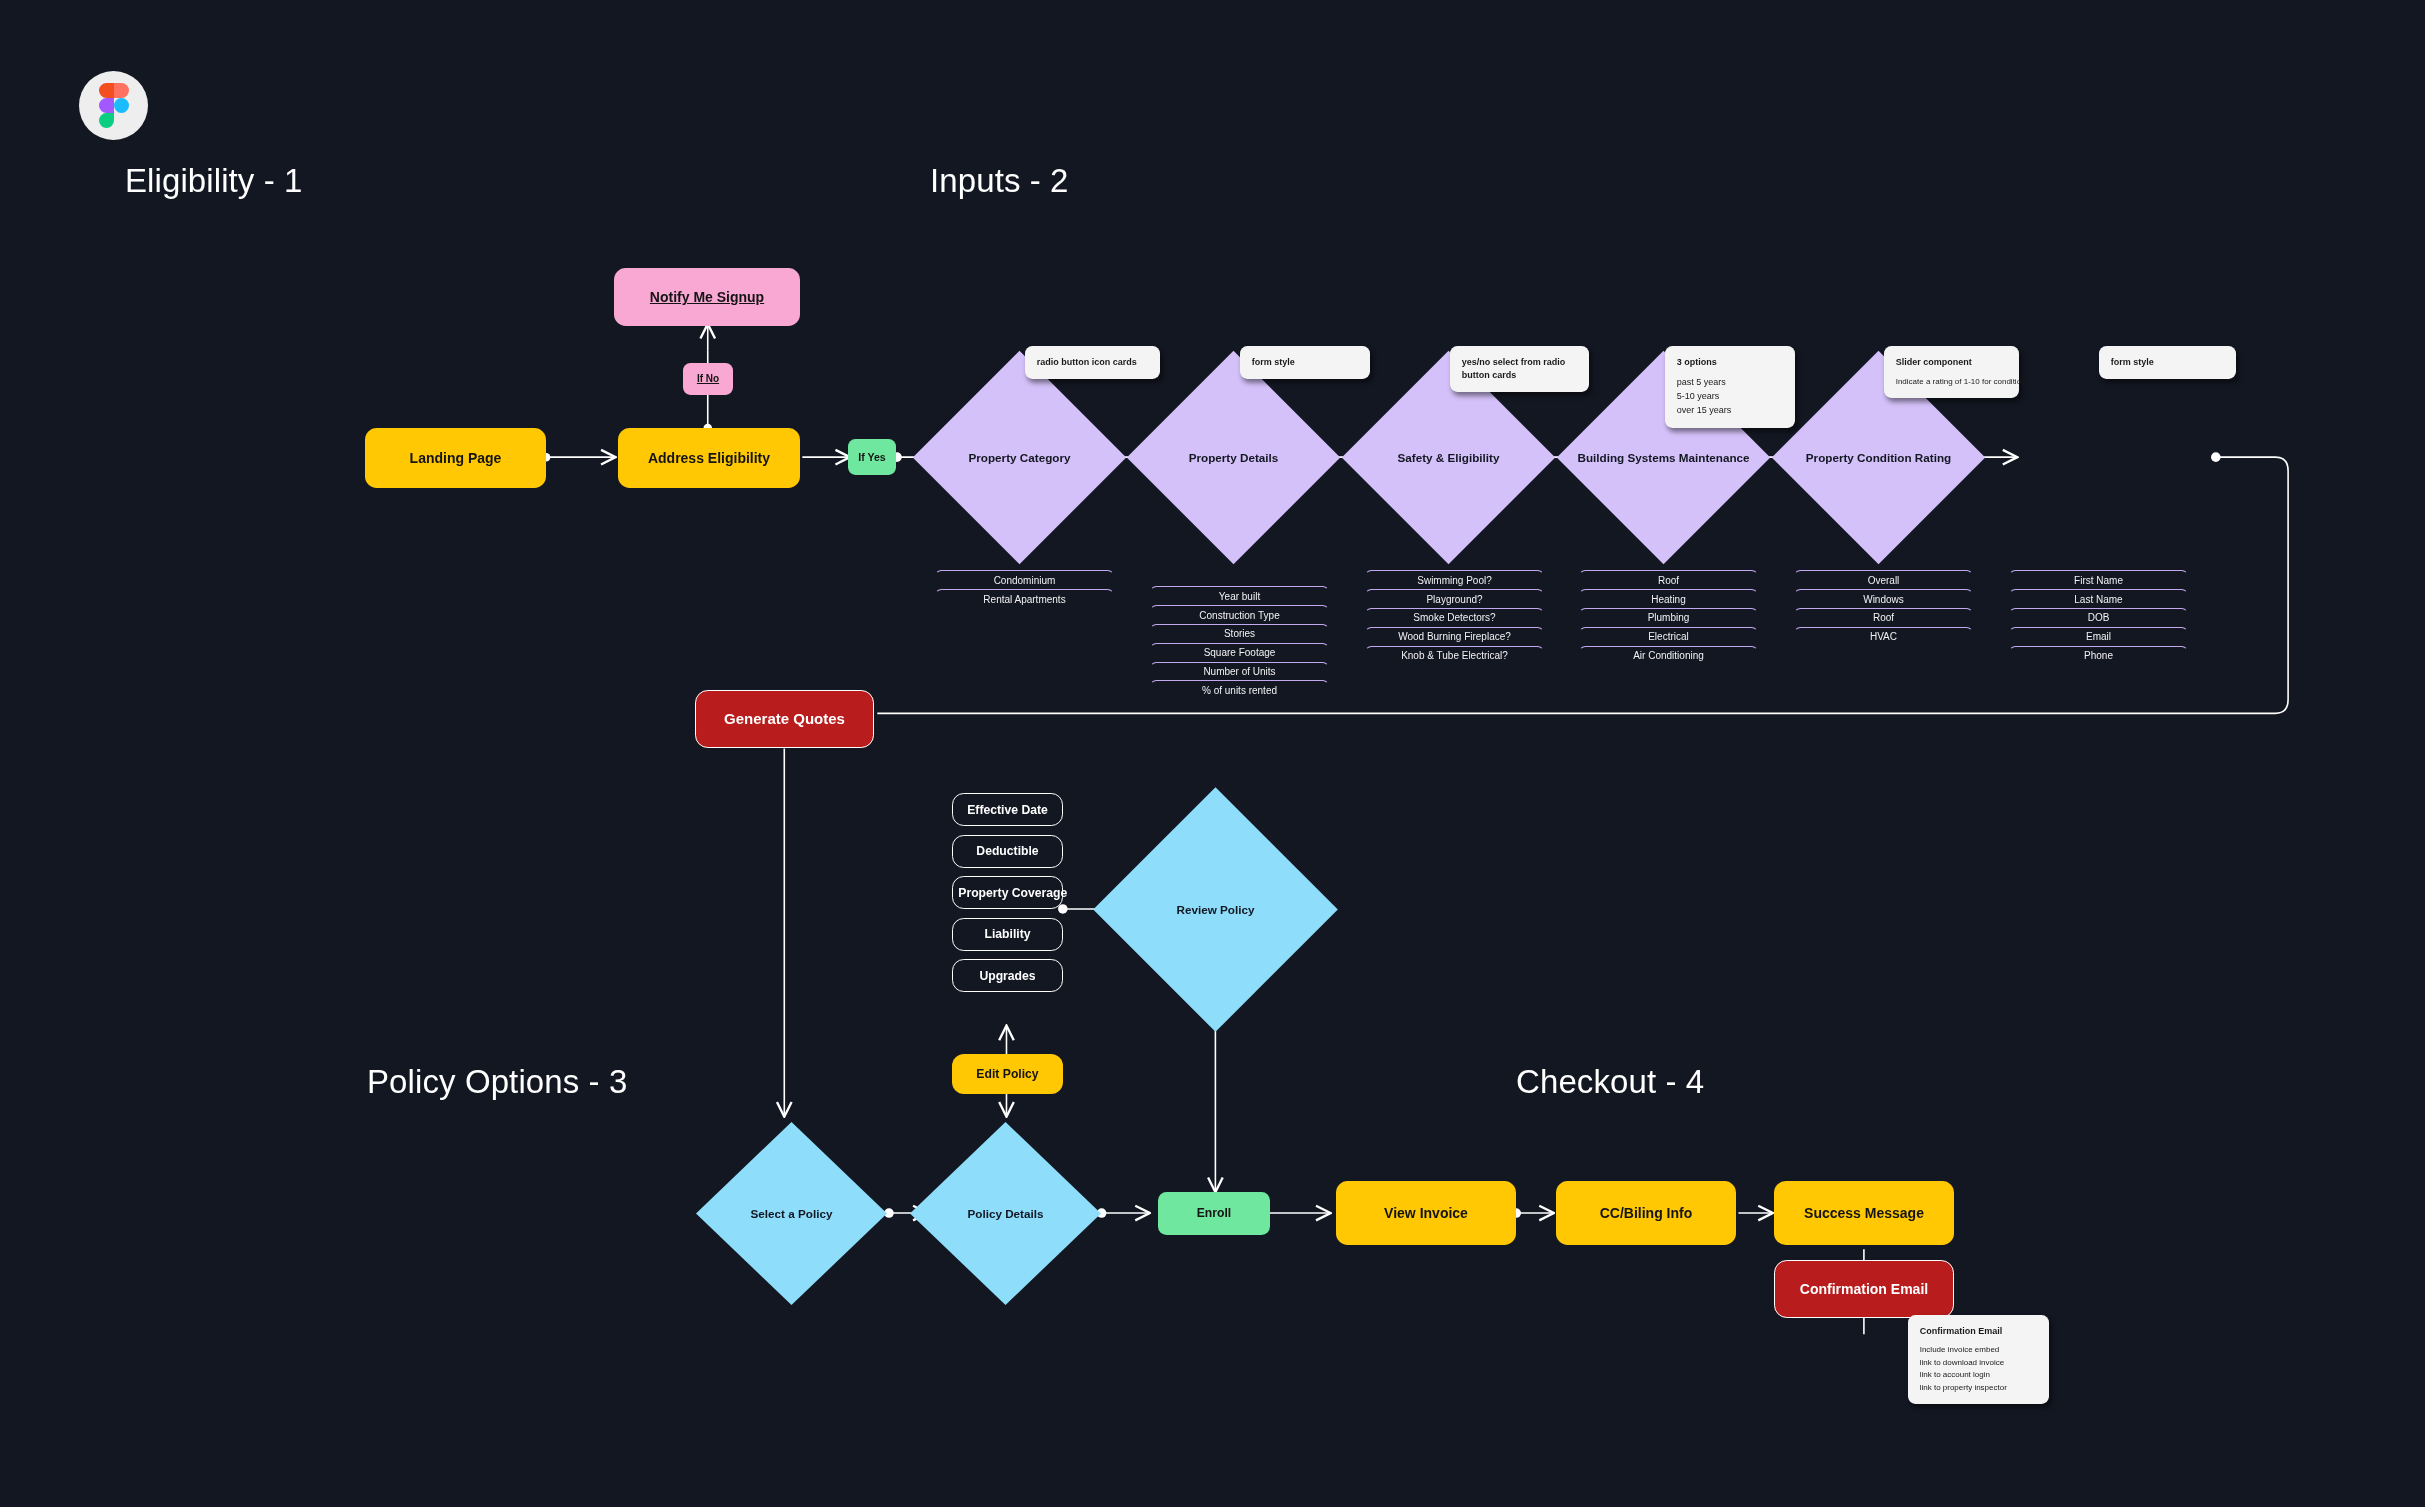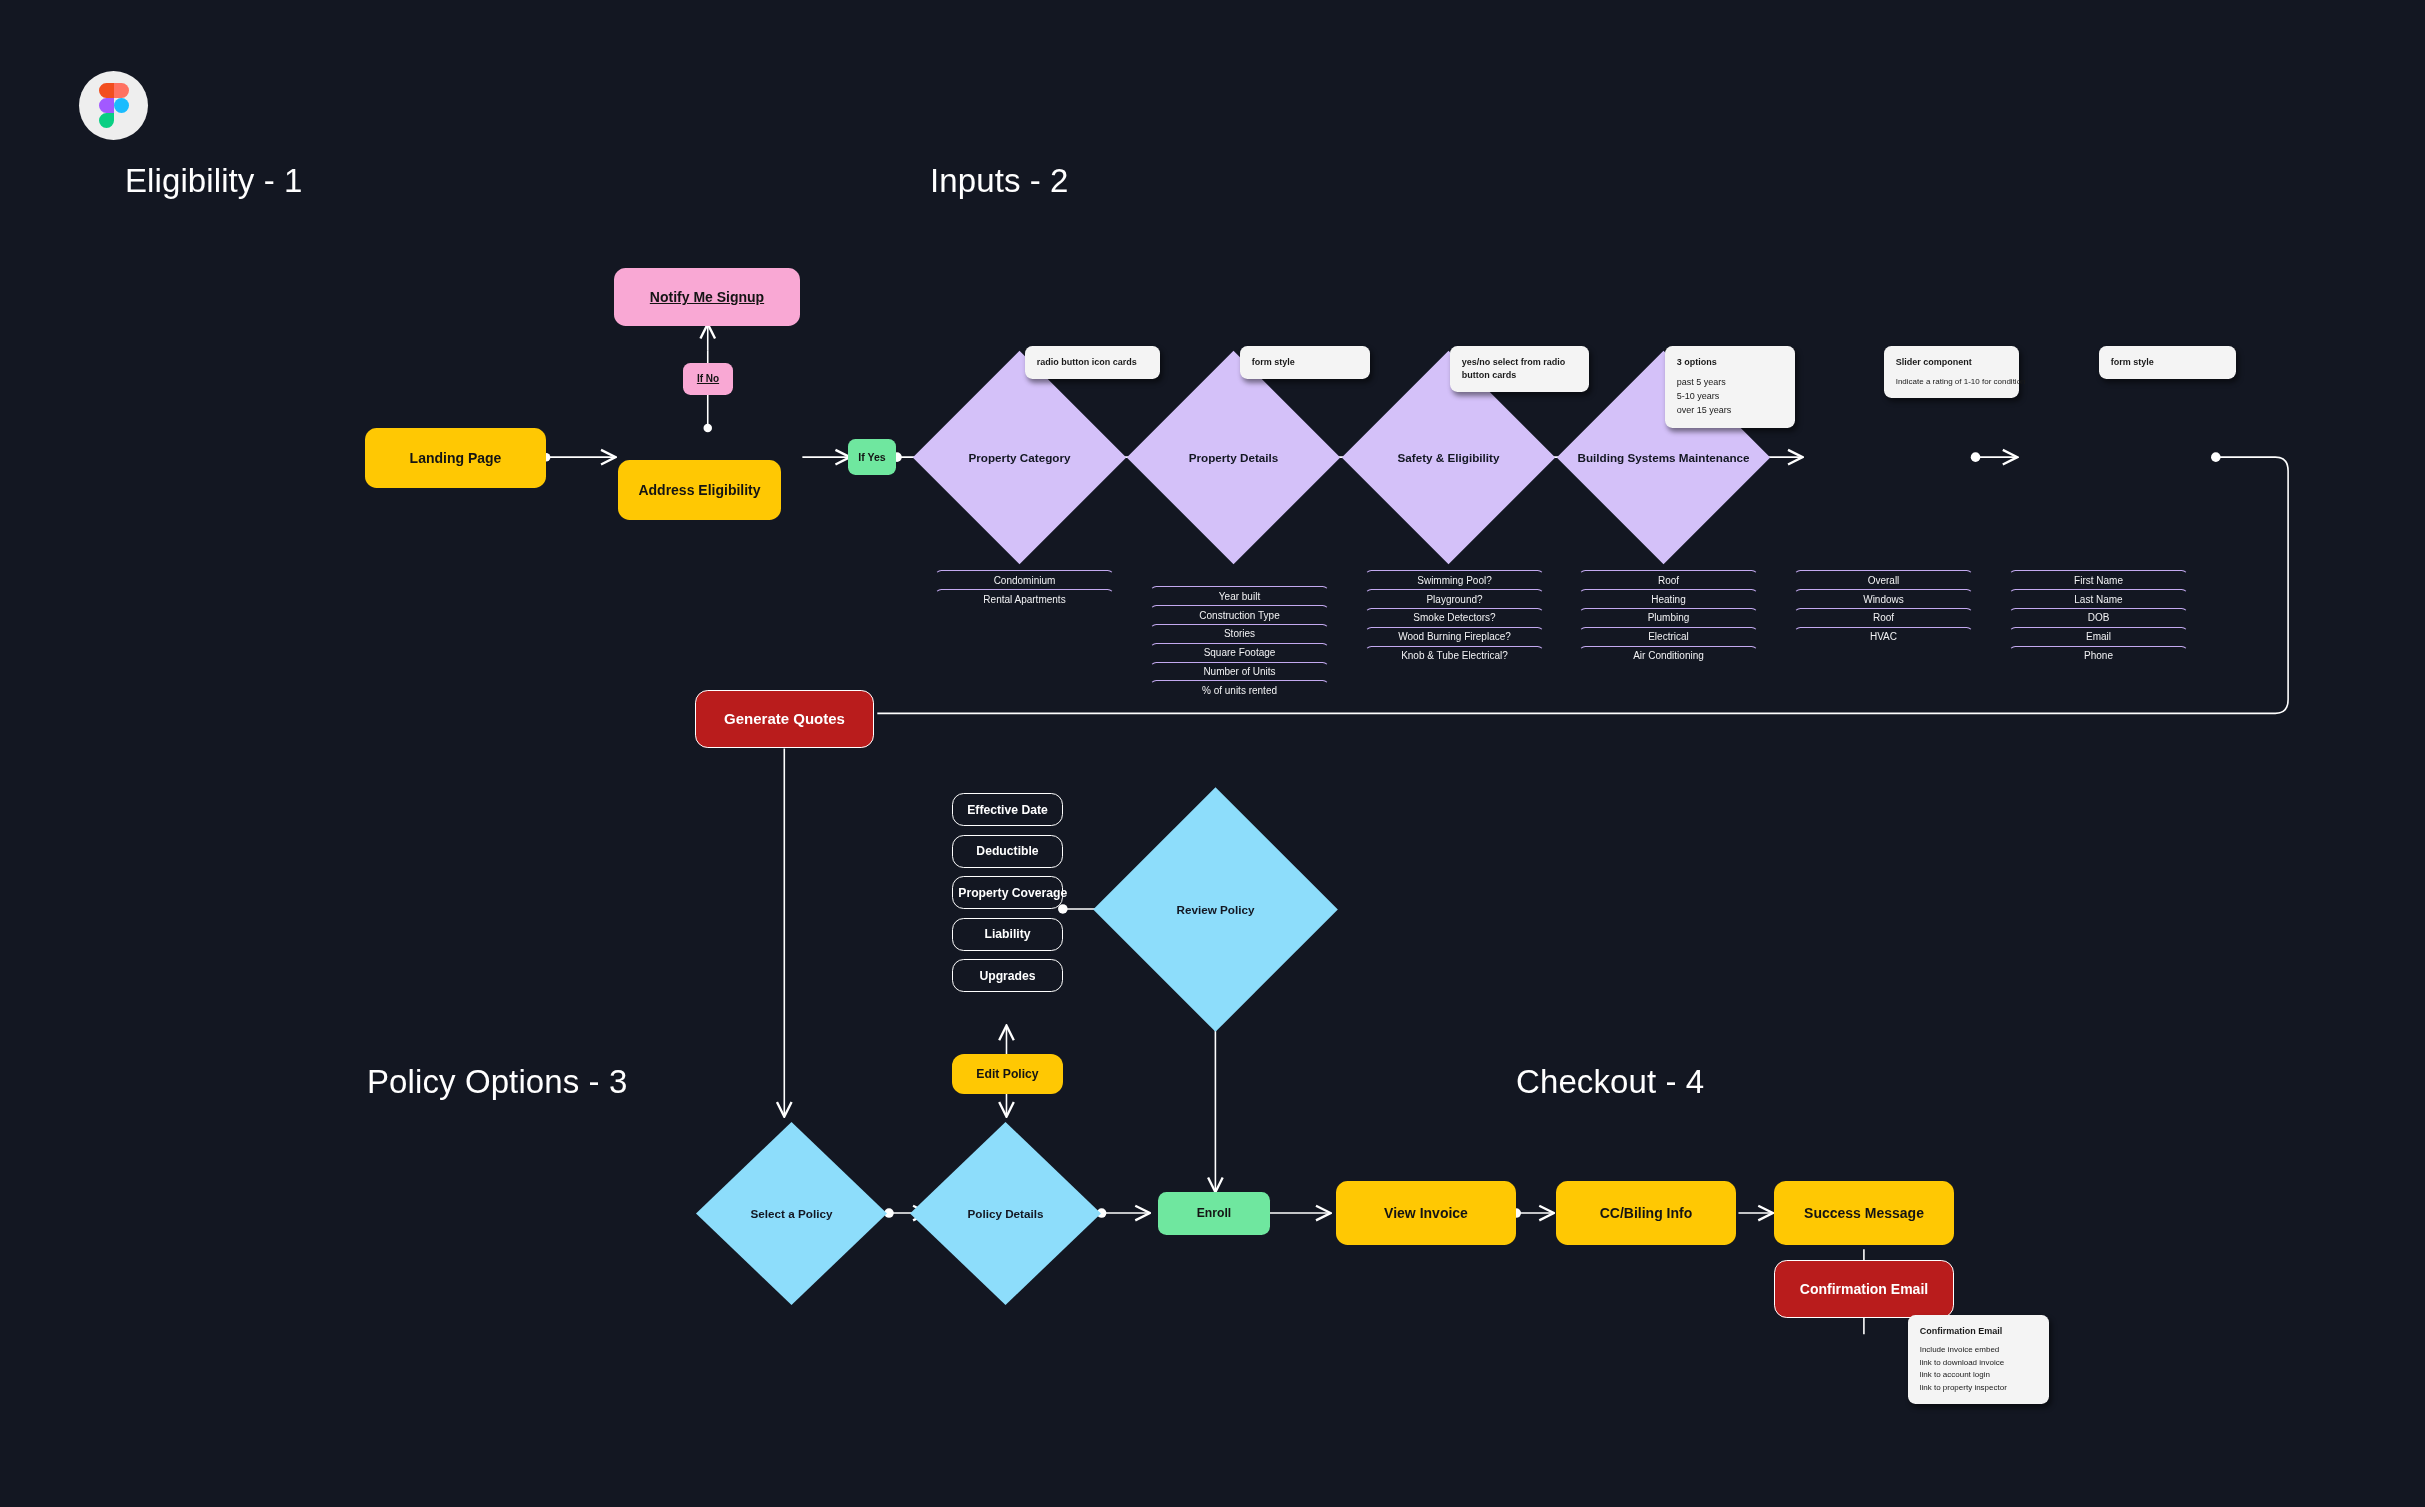--- a/index.html
+++ b/index.html
@@ -180,39 +180,43 @@
   <div class="section-title" style="left:930px; top:162px;">Inputs - 2</div>
   <div class="section-title" style="left:367px; top:1063px;">Policy Options - 3</div>
   <div class="section-title" style="left:1516px; top:1063px;">Checkout - 4</div>
 
   <div class="node rect salmon" style="left:614px; top:268px; width:186px; height:58px; font-size:14px;">Notify Me Signup</div>
 
   <div class="node rect salmon" style="left:683px; top:363px; width:50px; height:32px; font-size:10px; border-radius:7.4px;">If No</div>
 
   <div class="node rect yellow" style="left:365px; top:428px; width:181px; height:60px;">Landing Page</div>
 
-  <div class="node rect yellow" style="left:618px; top:428px; width:163px; height:60px;margin-top:32px;">Address Eligibility</div>
+  <div class="node rect yellow" style="left:618px; top:428px; width:182px; height:60px;">Address Eligibility</div>
 
   <div class="node rect green" style="left:848px; top:439px; width:48px; height:36px; font-size:10.6px; border-radius:7.4px;">If Yes</div>
 
   <div class="diamond" style="left:944px; top:382px; width:151px; height:151px;">
     <div class="shape purple"></div>
     <div class="label">Property Category</div>
   </div>
   <div class="diamond" style="left:1158px; top:382px; width:151px; height:151px;">
     <div class="shape purple"></div>
     <div class="label">Property Details</div>
   </div>
   <div class="diamond" style="left:1373px; top:382px; width:151px; height:151px;">
     <div class="shape purple"></div>
     <div class="label">Safety &amp; Eligibility</div>
   </div>
   <div class="diamond" style="left:1588px; top:382px; width:151px; height:151px;">
     <div class="shape purple"></div>
     <div class="label">Building Systems Maintenance</div>
+  </div>
+  <div class="diamond" style="left:1803px; top:382px; width:151px; height:151px;">
+    <div class="shape purple"></div>
+    <div class="label">Property Condition Rating</div>
   </div>
 
   <div class="note" style="left:1025px; top:346px; width:135px;">
     <div class="note-title">radio button icon cards</div>
   </div>
   <div class="note" style="left:1240px; top:346px; width:130px;">
     <div class="note-title">form style</div>
   </div>
   <div class="note" style="left:1450px; top:346px; width:139px;">
     <div class="note-title">yes/no select from radio button cards</div>

